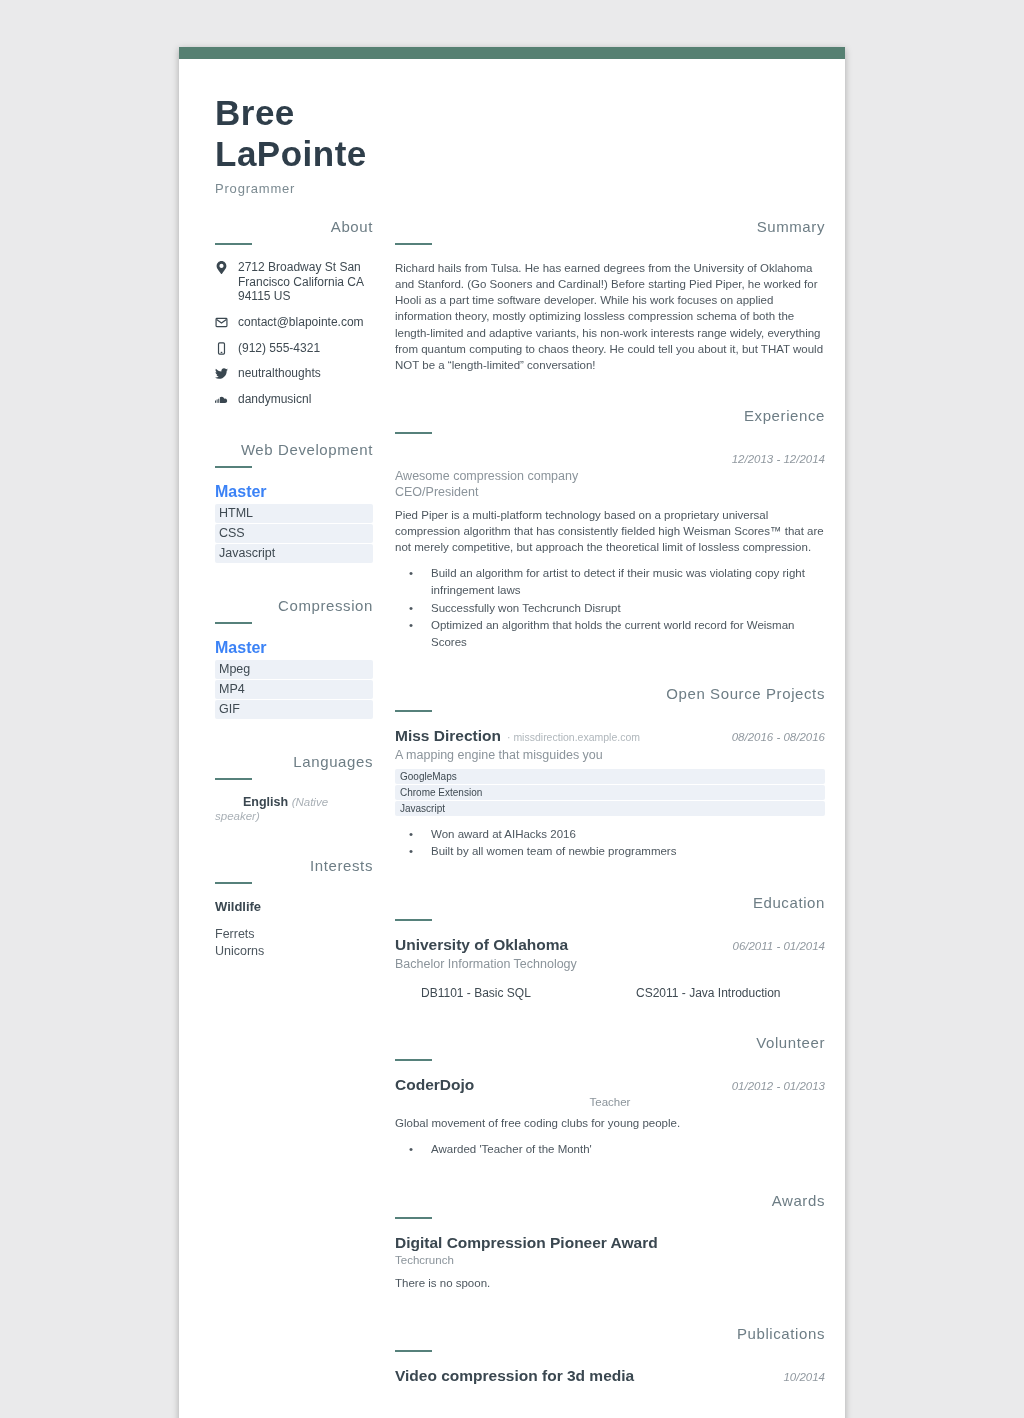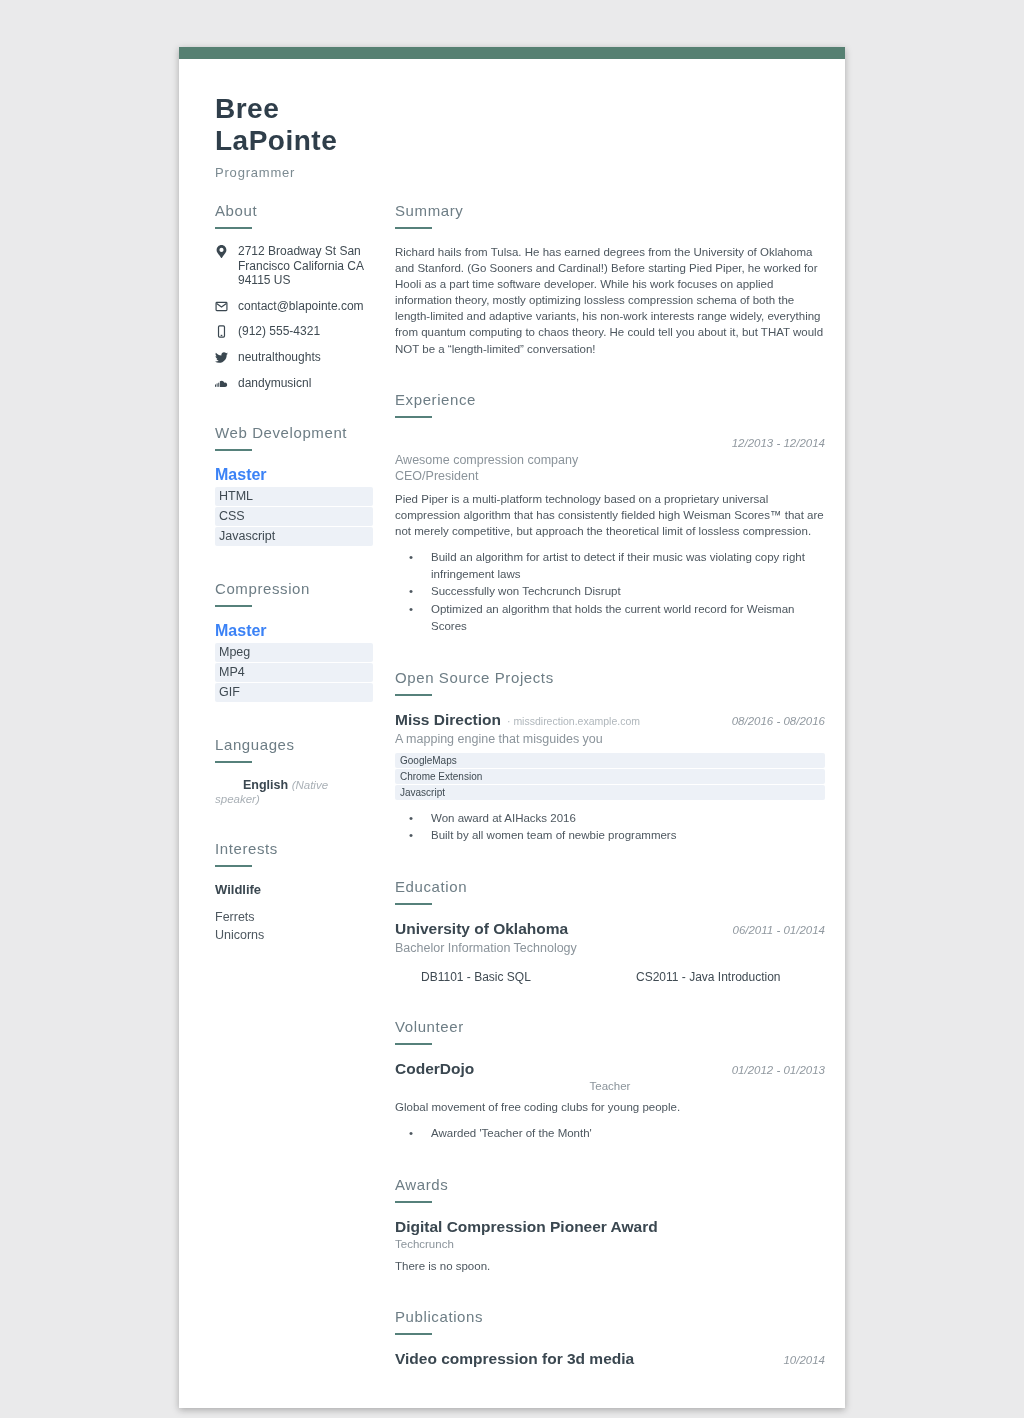--- a/index.html
+++ b/index.html
@@ -10,29 +10,30 @@
     -webkit-font-smoothing:antialiased;
   }
   .page {
     position:relative; width:666px; margin:0 auto; top:47px;
     background:#ffffff; box-shadow:0 2px 7px rgba(0,0,0,.28);
     padding-bottom:40px;
   }
   .topbar { height:12px; background:var(--accent,#568072); }
   .inner { padding:0 20px 0 36px; }
   .header { padding-top:34px; }
-  .name { font-size:28px; font-weight:800; color:#2f3e4a; line-height:1.16; letter-spacing:.5px; }
+  .name { font-size:35px; font-weight:800; color:#2f3e4a; line-height:1.16; letter-spacing:.5px; }
   .role { font-size:13px; color:#7b8a91; letter-spacing:.8px; margin-top:7px; }
   .cols { display:flex; gap:22px; align-items:flex-start; }
   .sidebar { width:158px; flex:none; }
   .main { flex:1; min-width:0; }
 
   h2.sec {
     font-size:15px; font-weight:400; color:#6d7d85; letter-spacing:.6px;
     margin:34px 0 15px 0;
+    text-align:right;
   }
   h2.sec.first { margin-top:22px; }
   h2.sec::after {
     content:""; display:block; width:37px; height:2px;
     background:var(--underline,#56817b); margin-top:8px;
   }
 
   
   .about-row { display:flex; margin-bottom:11px; }
   .about-icon { width:23px; flex:none; color:#3a4750; padding-top:1px; }

